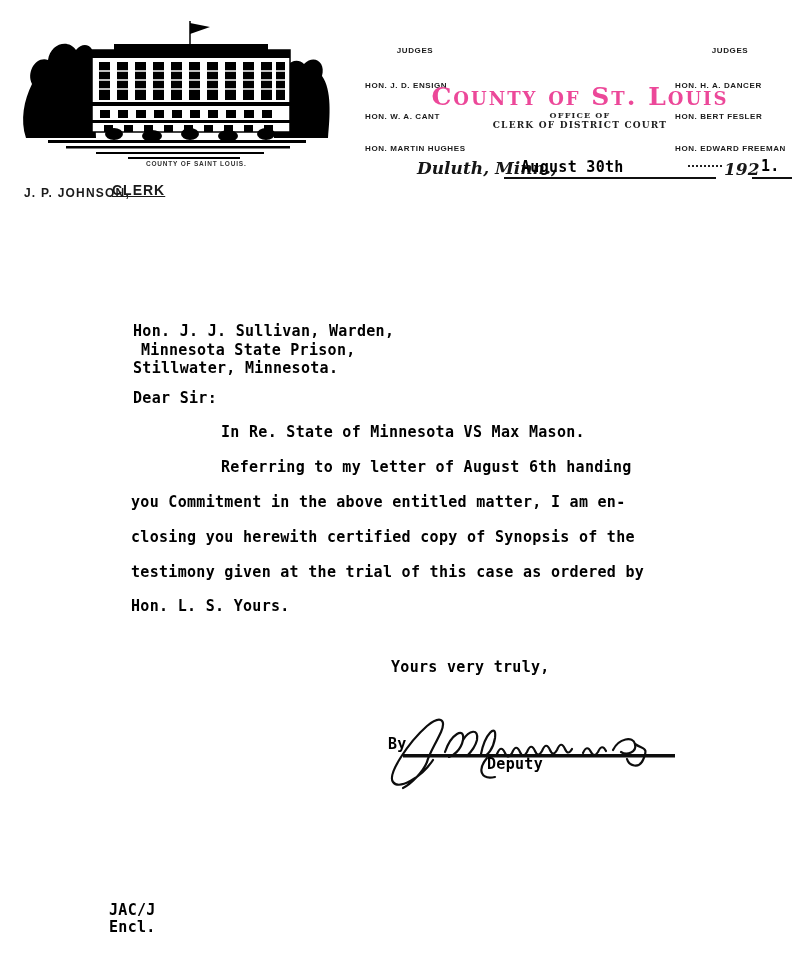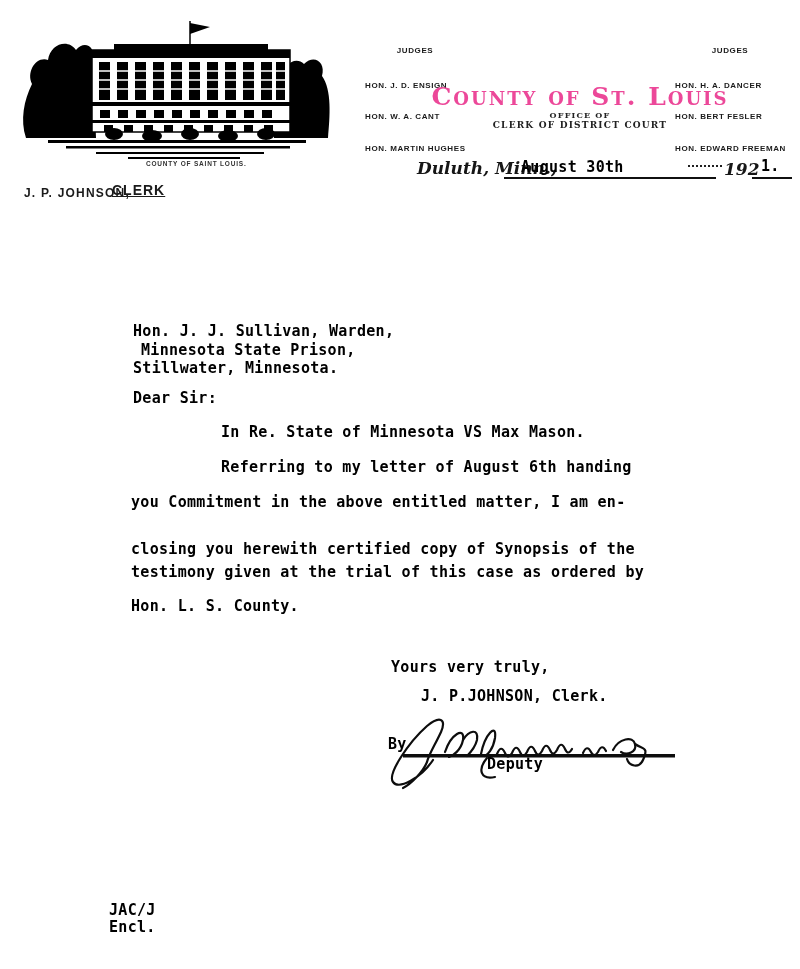--- a/index.html
+++ b/index.html
@@ -160,28 +160,27 @@
     <div class="abs tw" style="left:133px;top:359px;text-align:center;">Stillwater, Minnesota.</div>
   </div>
 
   <div class="abs tw" style="left:133px;top:389px;">Dear Sir:</div>
 
   <div class="abs tw" style="left:221px;top:423px;">In Re. State of Minnesota VS Max Mason.</div>
 
   <div>
     <div class="abs tw" style="left:221px;top:458px;">Referring to my letter of August 6th handing</div>
     <div class="abs tw" style="left:131px;top:493px;">you Commitment in the above entitled matter, I am en-</div>
-    <div class="abs tw" style="left:131px;top:540px;">closing you herewith certified copy of Synopsis of the</div>
+    <div class="abs tw" style="left:131px;top:528px;">closing you herewith certified copy of Synopsis of the</div>
     <div class="abs tw" style="left:131px;top:563px;">testimony given at the trial of this case as ordered by</div>
-    <div class="abs tw" style="left:131px;top:597px;">Hon. L. S. County.</div>
+    <div class="abs tw" style="left:131px;top:597px;">Hon. L. S. Yours.</div>
   </div>
 
 
   <div class="abs tw" style="left:391px;top:658px;">Yours very truly,</div>
-  <div class="abs tw" style="left:421px;top:687px;">J. P.JOHNSON, Clerk.</div>
 
   <div>
     <div class="abs tw" style="left:388px;top:735px;">By</div>
     <svg class="abs" style="left:375px;top:708px;" width="310" height="85" viewBox="0 0 310 85">
       <g fill="none" stroke="#0d0d0d" stroke-width="2.2" stroke-linecap="round">
 
         <path d="M58,52 C46,70 24,82 18,74 C12,66 34,34 52,18 C64,8 72,10 66,24 C60,37 54,46 52,54 C48,64 36,76 28,80"></path>
 
         <path d="M70,44 C76,26 90,18 88,32 C86,42 78,48 74,49"></path>
         <path d="M88,32 C94,22 104,20 102,32 C100,40 94,46 92,48"></path>

